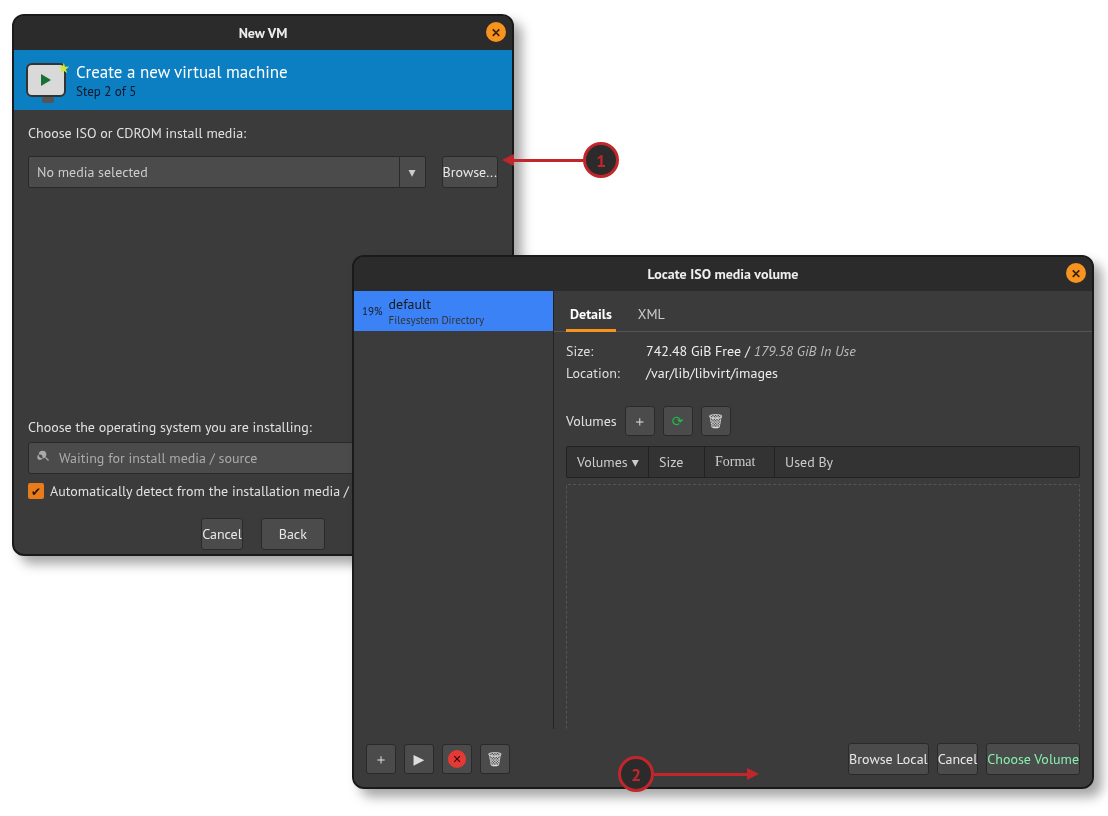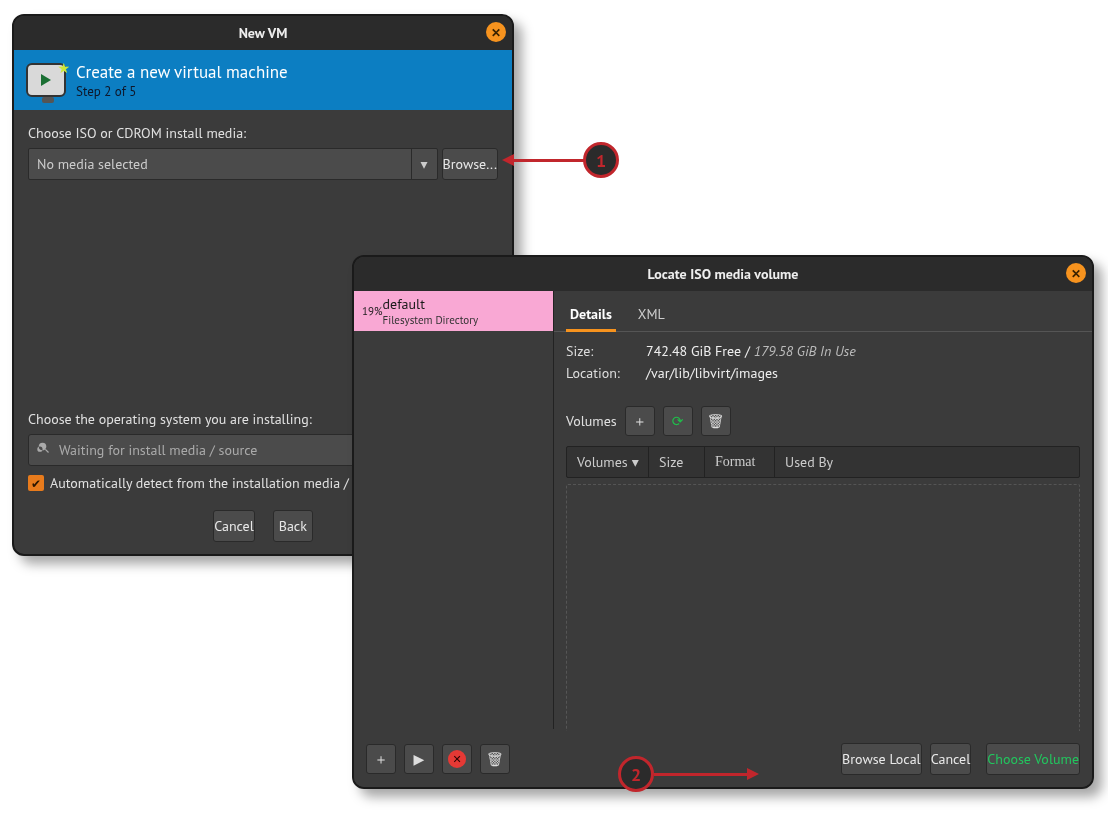--- a/index.html
+++ b/index.html
@@ -63,22 +63,22 @@
     border-radius: 6px;
     position: relative;
     display:flex;align-items:center;justify-content:center;
   }
   .banner-icon .tri{ width:0;height:0;border-left:10px solid #1a6f33;border-top:6px solid transparent;border-bottom:6px solid transparent;}
   .banner-icon .star{position:absolute;top:-6px;right:-6px;color:#cde83a;font-size:14px;}
   .banner-icon .stand{position:absolute;bottom:-8px;left:14px;width:12px;height:6px;background:#555;border-radius:2px;}
   .banner-text .title { color: #fff; font-size: 17px; }
   .banner-text .step { color: #0f172a; font-size: 13px; }
   .body1 { padding: 14px; color: #e0e0e0; }
-  .label { margin-bottom: 6px; font-size: 14px; }
-  .mediarow { display:flex; gap:4px; }
+  .label { margin-bottom: 14px; font-size: 14px; }
+  .mediarow { display:flex; gap:16px; }
   .combo {
     flex:1; height:32px; background:#4b4b4b; border:1px solid #2a2a2a;
     border-radius:2px; display:flex; align-items:center; justify-content:space-between;
     padding:0 8px; color:#ccc;
   }
   .combo .arrowbox{width:26px;height:100%;border-left:1px solid #2a2a2a;display:flex;align-items:center;justify-content:center;margin-right:-8px;}
   .btn {
     background:#4b4b4b;border:1px solid #2a2a2a;border-radius:3px;
     height:32px;padding:0 0;display:inline-flex;align-items:center;justify-content:center;
     color:#e8e8e8;cursor:pointer;
@@ -86,21 +86,21 @@
   .oslabel{margin-top:230px;margin-bottom:6px;}
   .searchrow{height:32px;background:#4b4b4b;border:1px solid #2a2a2a;border-radius:3px;display:flex;align-items:center;padding:0 8px;gap:8px;color:#aaa;}
   .chkrow{margin-top:8px;display:flex;align-items:center;gap:6px;}
   .chk{width:16px;height:16px;background:#e87b1c;border-radius:2px;display:flex;align-items:center;justify-content:center;color:#2a1500;font-size:12px;}
   .footer1{margin-top:18px;display:flex;justify-content:center;gap:18px;}
 
   
   #win2 { left: 352px; top: 255px; width: 742px; height: 534px; }
   .body2{display:flex;height:438px;}
   .left-pane{width:200px;background:#3b3b3b;border-right:1px solid #222;position:relative;}
-  .pool-item{background:#f9a8d4;color:#1a1a1a;padding:4px 8px;display:flex;align-items:center;}
+  .pool-item{background:#3b82f6;color:#1a1a1a;padding:4px 8px;display:flex;align-items:center;gap:6px;}
   .pool-item .pct{font-size:11px;}
   .pool-item .pn{font-weight:500;}
   .pool-item .sub{font-size:11px;color:#333;display:block;}
   .right-pane{flex:1;padding:0;}
   .tabs{display:flex;gap:18px;padding:8px 12px 0;border-bottom:1px solid #555;}
   .tab{padding:6px 4px;color:#ccc;cursor:pointer;}
   .tab.active{color:#fff;font-weight:600;border-bottom:3px solid #f7931e;margin-bottom:-1px;}
   .details{padding:10px 12px;font-size:14px;}
   .drow{display:flex;gap:10px;margin-bottom:4px;}
   .dkey{width:70px;color:#ddd;}
@@ -110,21 +110,21 @@
   .iconbtn{width:30px;height:30px;background:#4b4b4b;border:1px solid #2a2a2a;border-radius:3px;display:flex;align-items:center;justify-content:center;color:#ddd;cursor:pointer;}
   .iconbtn.green{color:#1fbf4a;}
   .cols{display:flex;background:#333;border:1px solid #222;margin:0 12px;border-radius:2px;}
   .col{padding:6px 10px;border-right:1px solid #222;color:#ccc;display:flex;align-items:center;gap:4px;}
   .col:last-child{border-right:none;flex:1;}
   .col-vol{width:82px;}.col-size{width:56px;}.col-fmt{width:70px;font-family:Liberation Serif, serif;}
   .listarea{margin:6px 12px;height:272px;border:1px dashed #555;border-radius:2px;}
   .footer2{position:absolute;bottom:0;left:0;right:0;height:56px;background:#3b3b3b;border-top:0;display:flex;align-items:center;padding:0 12px;justify-content:space-between;}
   .footer2-left{display:flex;gap:8px;}
   .footer2-right{display:flex;gap:8px;}
-  .btn.disabled{color:#22c55e;margin-left:7px;}
+  .btn.disabled{color:#86efac;}
   .redx{background:#e53935;border-radius:50%;width:18px;height:18px;display:flex;align-items:center;justify-content:center;color:#2a0000;font-size:11px;}
 
   
   .anno{position:absolute;}
   .circle{width:36px;height:36px;border:3px solid #c1262c;border-radius:50%;display:flex;align-items:center;justify-content:center;color:#c1262c;font-weight:700;font-size:18px;background:#2b2b2b;}
   .arrow-line{position:absolute;height:3px;background:#c1262c;}
   .arrow-head{position:absolute;width:0;height:0;border-top:6px solid transparent;border-bottom:6px solid transparent;}
   .arrow-head.left{border-right:12px solid #c1262c;}
   .arrow-head.right{border-left:12px solid #c1262c;}
   svg.icon{width:14px;height:14px;fill:currentColor;}
@@ -169,21 +169,21 @@
       <span>Waiting for install media / source</span>
     </div>
     <div class="chkrow">
       <span class="chk">✔</span>
       <span>Automatically detect from the installation media / source</span>
     </div>
     <div class="footer1">
       <div class="btn">
           <span>Cancel</span>
         </div>
-      <div class="btn" style="width:40px;padding:0 0;overflow:hidden;">
+      <div class="btn" style="width:64px;padding:0 0;overflow:hidden;">
           <span>Back</span>
         </div>
     </div>
   </div>
 </div>
 
 <div class="window" id="win2">
   <div class="titlebar">
     <span>Locate ISO media volume</span>
     <div class="close-btn">✕</div>

